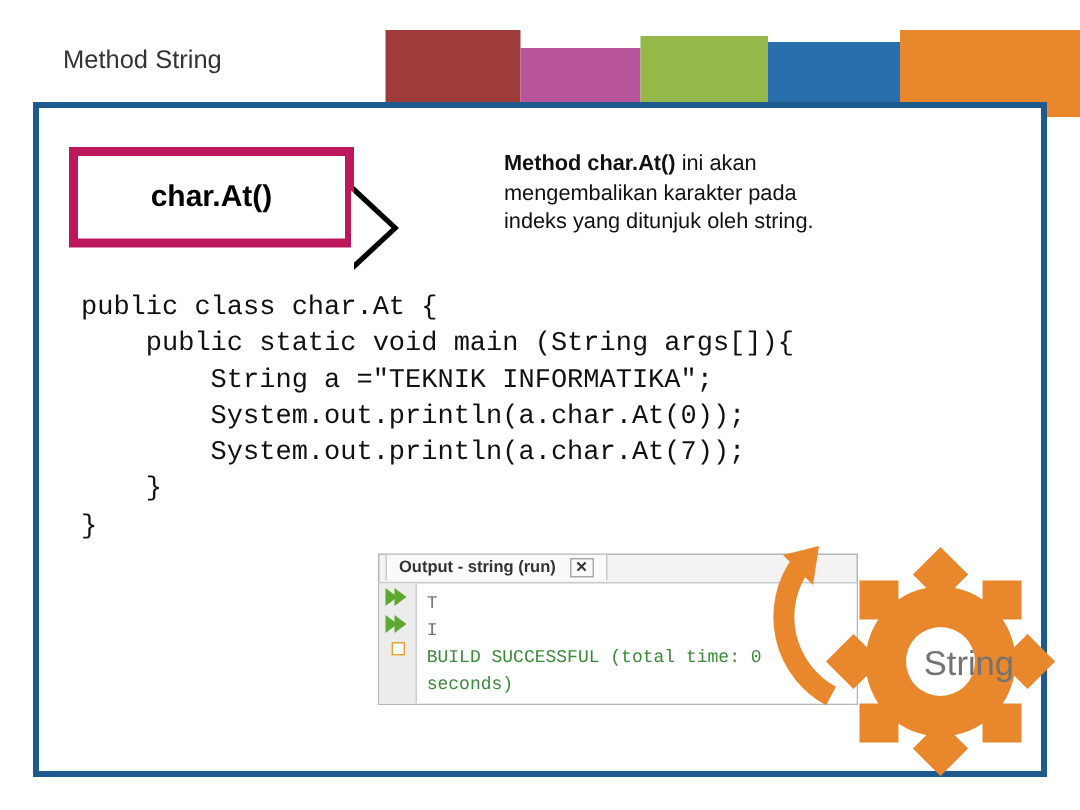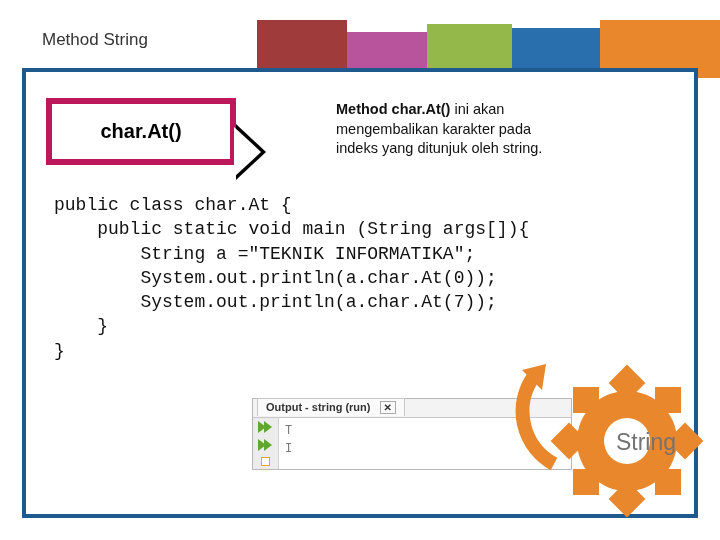--- a/index.html
+++ b/index.html
@@ -259,20 +259,21 @@
           </div>
         <div class="run-icon">
             <div class="tri1"></div>
             <div class="tri2"></div>
           </div>
         <div class="stop-sq"></div>
       </div>
       <div class="output-lines">
         <div>T</div>
         <div>I</div>
+        <div class="build-ok">BUILD SUCCESSFUL (total time: 0 seconds)</div>
       </div>
     </div>
   </div>
 
   <svg class="curve-arrow" viewBox="0 0 90 110">
     <path d="M 70 100 A 60 60 0 0 1 50 12" stroke="#e8872b" stroke-width="14" fill="none"></path>
     <path d="M 38 6 L 62 0 L 58 26 Z" fill="#e8872b"></path>
   </svg>
 
   <div class="gear-wrap">

